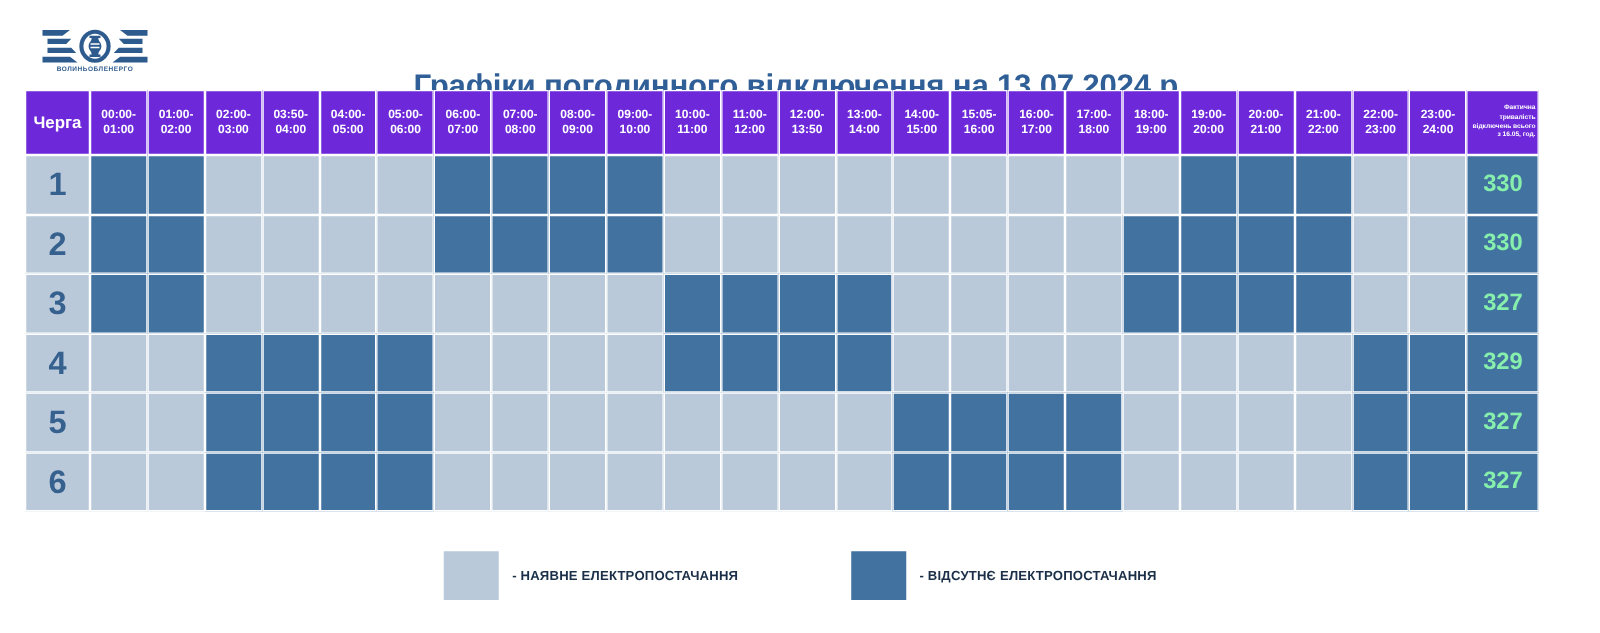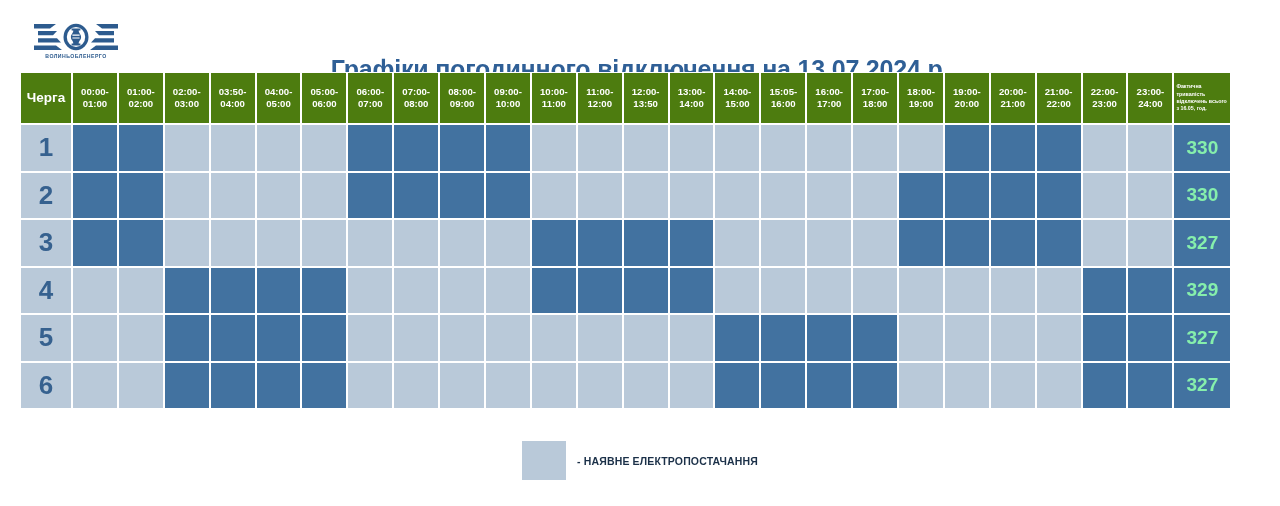--- a/index.html
+++ b/index.html
@@ -78,29 +78,29 @@
   }
 
   
   .col-queue   { width: 52px; }
   .col-hour    { width: 45.9px; }
   .col-total   { width: 58px; }
 
   
   .head-row { height: 52px; }
   .head-cell {
-    background: #4d7c0f;
+    background: #6d28d9;
     color: #ffffff;
     font-weight: bold;
     display: flex;
     flex-direction: column;
     align-items: center;
     justify-content: center;
     line-height: 1.22;
-    text-align: left;
+    text-align: right;
     border: 1.6px solid #ffffff;
     font-size: 9.6px;
   }
   .head-cell.queue-head {
     font-size: 13.5px;
     flex-direction: row;
   }
   .head-cell.total-head {
     font-size: 5.3px;
     line-height: 1.38;
@@ -474,13 +474,17 @@
         <div class="cell col-total total-cell">327</div>
       </div>
     </div>
 </div>
 
 <div class="legend" id="legend">
     <div class="legend-item">
       <div class="legend-swatch on"></div>
       <div class="legend-label">- НАЯВНЕ ЕЛЕКТРОПОСТАЧАННЯ</div>
     </div>
+    <div class="legend-item">
+      <div class="legend-swatch off"></div>
+      <div class="legend-label">- ВІДСУТНЄ ЕЛЕКТРОПОСТАЧАННЯ</div>
+    </div>
   </div>
 
 </body></html>

